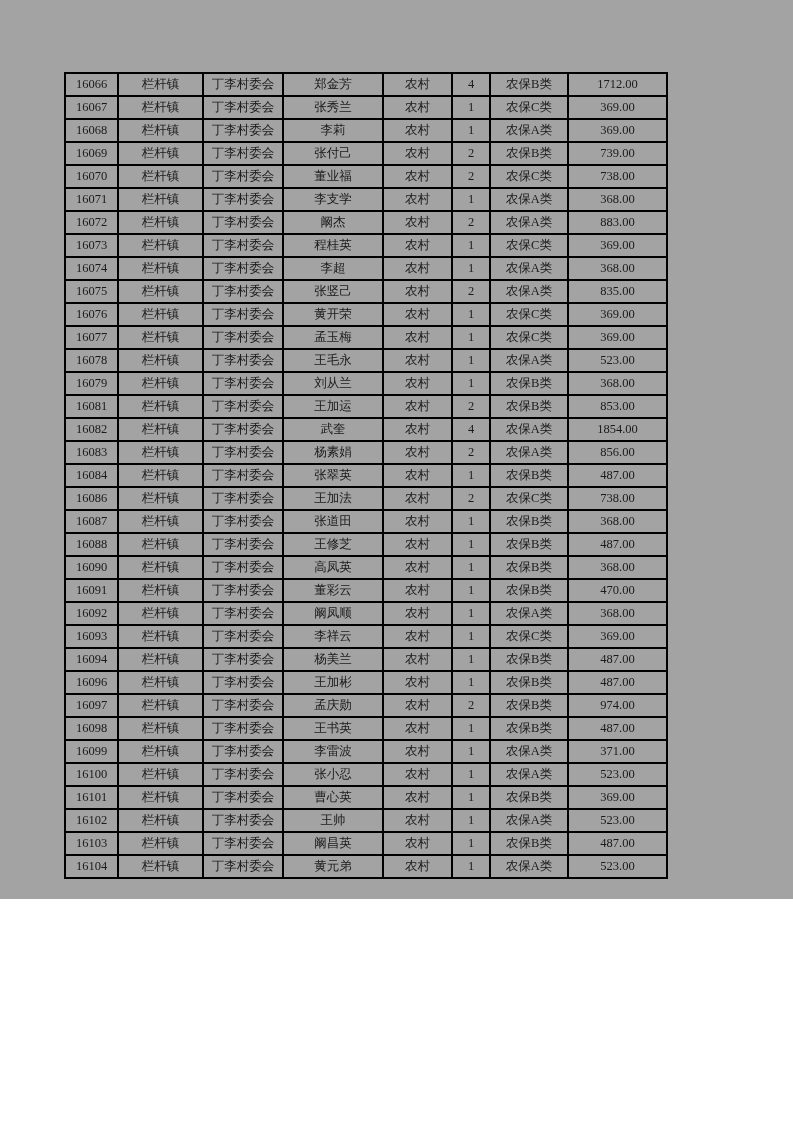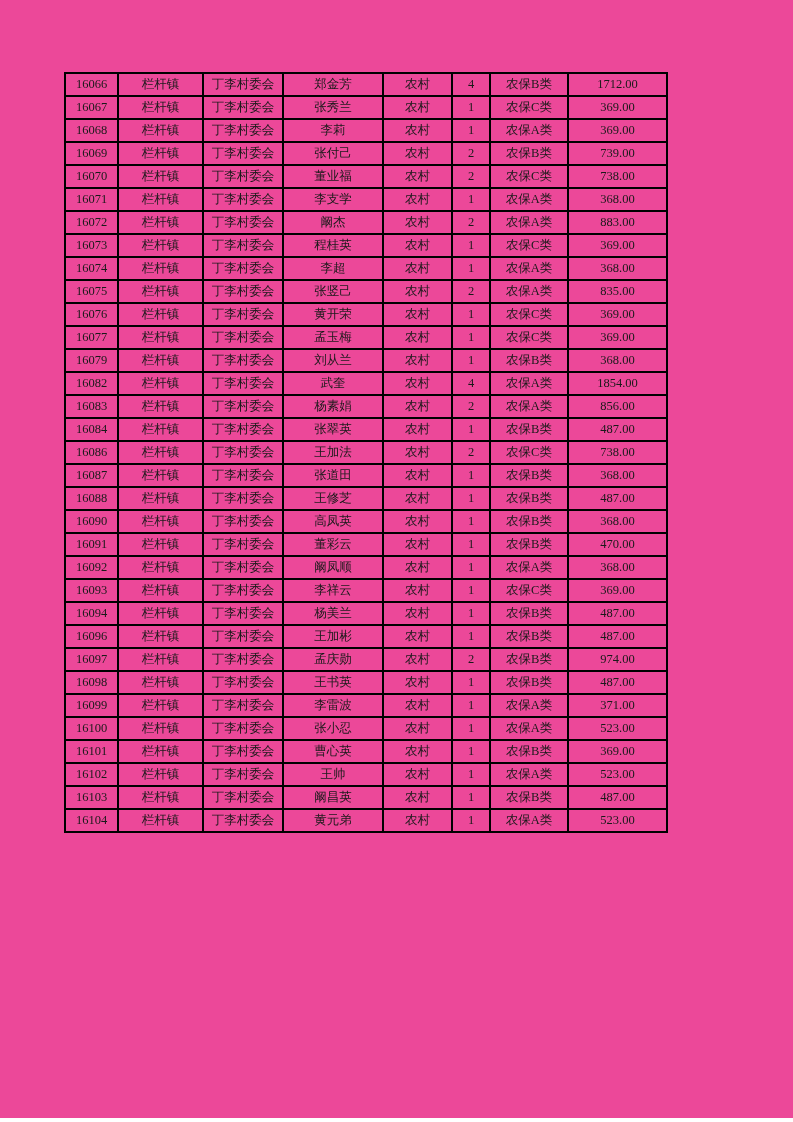--- a/index.html
+++ b/index.html
@@ -3,22 +3,22 @@
 <meta charset="utf-8">
 <style>
   html, body {
     margin: 0;
     padding: 0;
     background: #ffffff;
   }
   #page {
     position: relative;
     width: 793px;
-    height: 1118px;
-    background: #ec4899;
+    height: 899px;
+    background: #a3a3a3;
     overflow: hidden;
     font-family: "Liberation Serif", "DejaVu Serif", serif;
   }
   table.data-table {
     position: absolute;
     left: 64px;
     top: 72px;
     border-collapse: collapse;
     table-layout: fixed;
     width: 602px;
@@ -166,28 +166,48 @@
           <td>16077</td>
           <td>栏杆镇</td>
           <td>丁李村委会</td>
           <td>孟玉梅</td>
           <td>农村</td>
           <td>1</td>
           <td>农保C类</td>
           <td>369.00</td>
         </tr>
         <tr>
+          <td>16078</td>
+          <td>栏杆镇</td>
+          <td>丁李村委会</td>
+          <td>王毛永</td>
+          <td>农村</td>
+          <td>1</td>
+          <td>农保A类</td>
+          <td>523.00</td>
+        </tr>
+        <tr>
           <td>16079</td>
           <td>栏杆镇</td>
           <td>丁李村委会</td>
           <td>刘从兰</td>
           <td>农村</td>
           <td>1</td>
           <td>农保B类</td>
           <td>368.00</td>
+        </tr>
+        <tr>
+          <td>16081</td>
+          <td>栏杆镇</td>
+          <td>丁李村委会</td>
+          <td>王加运</td>
+          <td>农村</td>
+          <td>2</td>
+          <td>农保B类</td>
+          <td>853.00</td>
         </tr>
         <tr>
           <td>16082</td>
           <td>栏杆镇</td>
           <td>丁李村委会</td>
           <td>武奎</td>
           <td>农村</td>
           <td>4</td>
           <td>农保A类</td>
           <td>1854.00</td>

